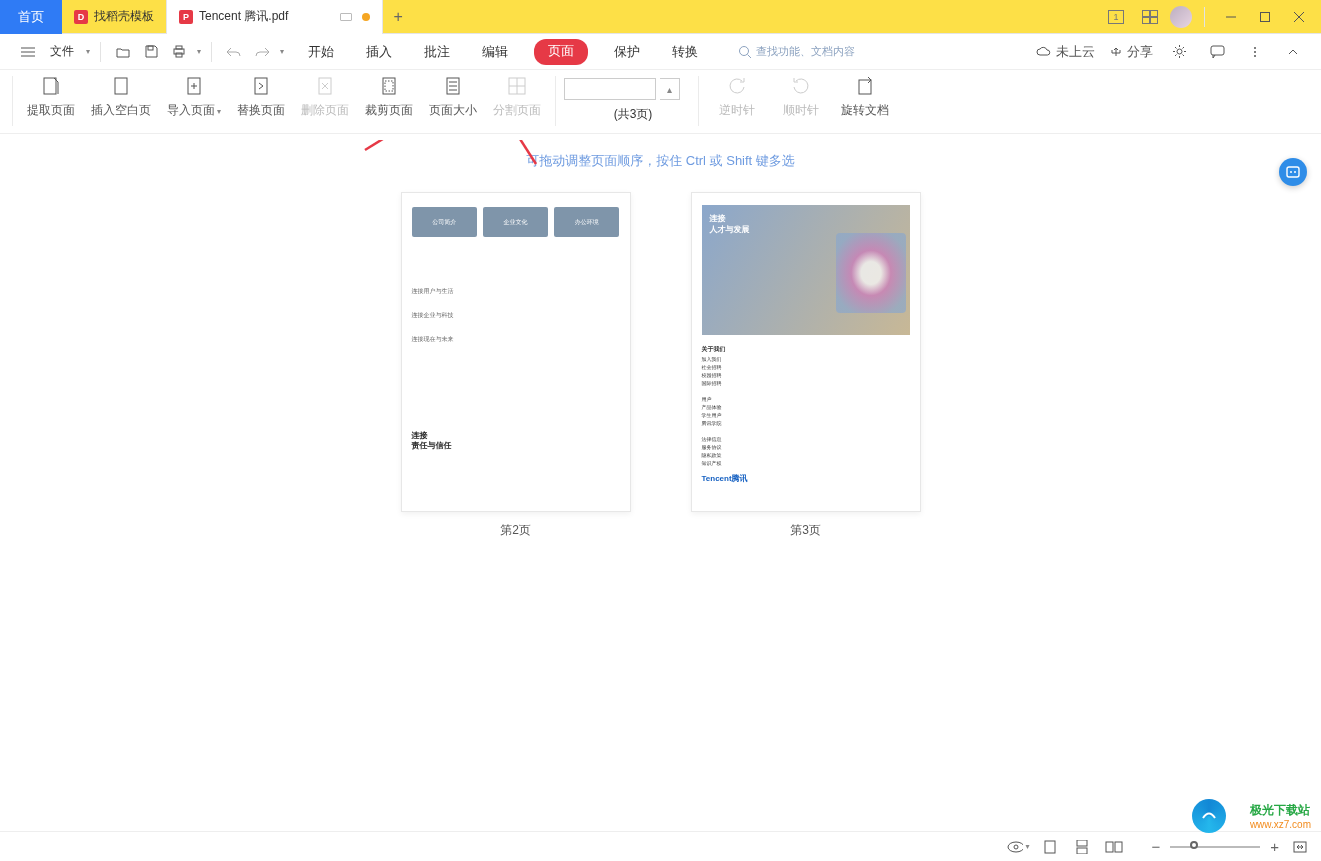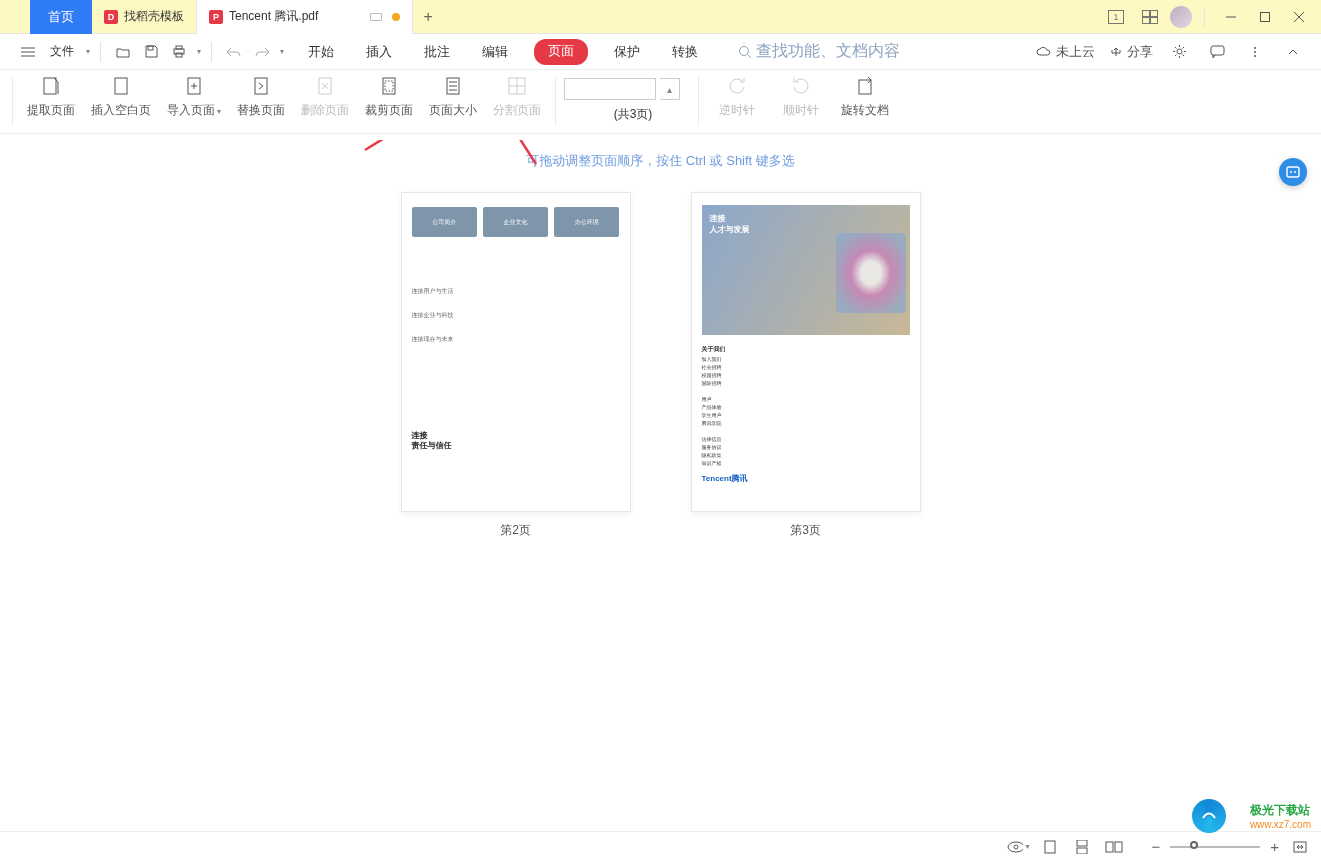--- a/index.html
+++ b/index.html
@@ -1,19 +1,19 @@
 <!DOCTYPE html>
 <html><head>
 <meta charset="utf-8">
 <style>
   * { box-sizing: border-box; margin: 0; padding: 0; }
   body { font-family: "Microsoft YaHei", -apple-system, sans-serif; font-size: 12px; background: #fff; color: #333; width: 1321px; height: 861px; overflow: hidden; position: relative; }
 
   
-  .titlebar { height: 34px; background: #fef9c3; display: flex; align-items: center; border-bottom: 1px solid #e5e5e5; padding-left: 30px; }
+  .titlebar { height: 34px; background: #fde047; display: flex; align-items: center; border-bottom: 1px solid #e5e5e5; }
   .tab-home { background: #2f7bf5; color: #fff; height: 34px; display: flex; align-items: center; padding: 0 18px; font-size: 13px; }
   .titlebar-tabs { display: flex; height: 34px; }
   .tab { display: flex; align-items: center; padding: 0 12px; height: 34px; gap: 6px; font-size: 12px; border-right: 1px solid #e5e5e5; cursor: default; }
   .tab.active { background: #fff; }
   .tab-new { padding: 0 10px; display: flex; align-items: center; }
   .title-spacer { flex: 1; }
   .winctrl { display: flex; align-items: center; gap: 6px; padding-right: 8px; }
   .winctrl .wc { width: 28px; height: 28px; display: flex; align-items: center; justify-content: center; color: #555; }
   .avatar { width: 22px; height: 22px; border-radius: 50%; background: linear-gradient(135deg,#bcaec0,#e8d5e3); display:inline-block; }
   .ico-doko { width:14px; height:14px; background:#e63946; border-radius:2px; display:inline-flex; align-items:center; justify-content:center; color:#fff; font-size:9px; font-weight:bold; }
@@ -23,21 +23,21 @@
 
   
   .menubar { display: flex; align-items: center; height: 36px; padding: 0 16px; gap: 4px; border-bottom: 1px solid #eee; }
   .icon-btn { width: 24px; height: 24px; display: flex; align-items: center; justify-content: center; color: #555; }
   .menubar .file-lbl { font-size: 12px; margin:0 6px; }
   .vsep { width: 1px; height: 20px; background: #e3e3e3; margin: 0 6px; }
   .dropdown-caret { font-size: 8px; color:#888; margin-left:2px; }
   .menu-tabs { display: flex; gap: 20px; margin-left: 14px; }
   .menu-tab { padding: 4px 6px; font-size: 13px; color: #333; }
   .menu-tab.active { background: #e63946; color: #fff; border-radius: 12px; padding: 3px 14px; }
-  .search-box { display:flex; align-items:center; color:#8da3c0; font-size:16px; margin-left:30px; gap:4px; }
+  .search-box { display:flex; align-items:center; color:#8da3c0; font-size:11px; margin-left:30px; gap:4px; }
   .right-actions { display:flex; align-items:center; gap:14px; color:#555; font-size:13px; margin-left:auto; }
   .right-actions .ra { display:flex; align-items:center; gap:4px; }
   
   
   .ribbon { display:flex; align-items:flex-start; height:64px; border-bottom:1px solid #eee; padding: 4px 12px 0; }
   .rib-group { display:flex; gap:16px; padding: 0 14px; }
   .rib-sep { width:1px; height:50px; background:#ebebeb; margin-top:2px; }
   .rib-btn { display:flex; flex-direction:column; align-items:center; gap:4px; font-size:12px; color:#555; min-width:48px; }
   .rib-btn.dim { color:#bbb; }
   .rib-icon { width:24px;height:24px; display:flex; align-items:center; justify-content:center; }

